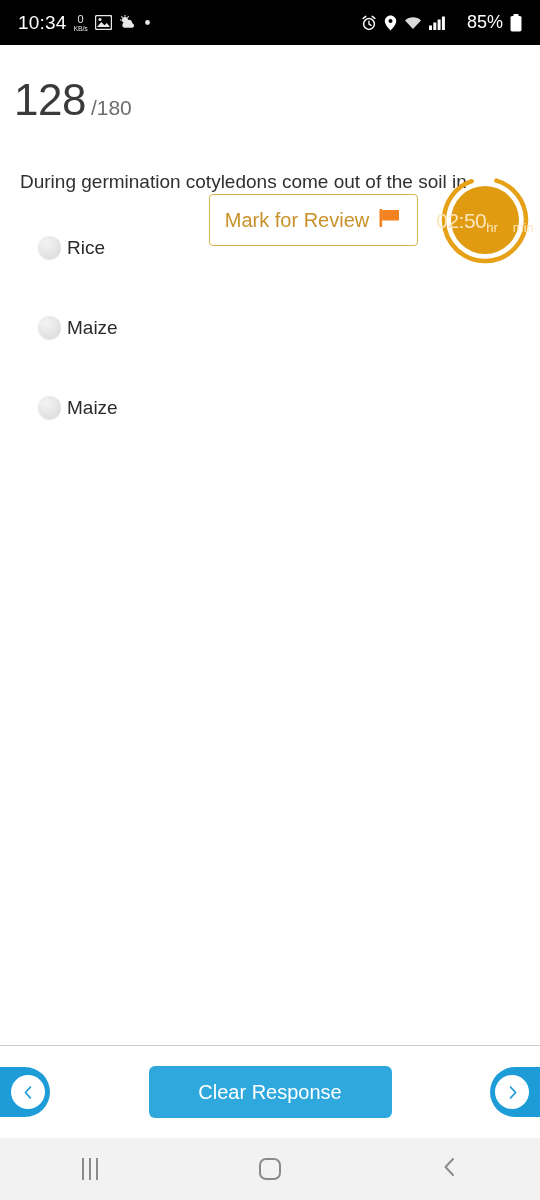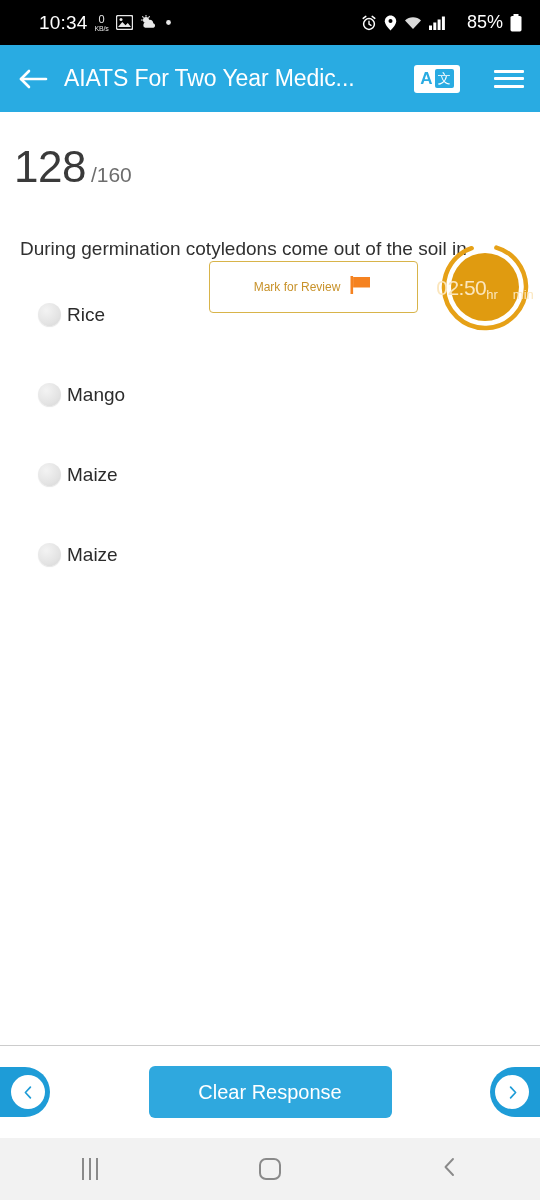--- a/index.html
+++ b/index.html
@@ -31,21 +31,20 @@
     align-items: center;
     justify-content: space-between;
     padding: 0 18px;
     box-sizing: border-box;
     flex: 0 0 auto;
   }
   .status-left {
     display: flex;
     align-items: center;
     gap: 7px;
-    margin-left: 21px;
   }
   .status-time {
     color: #ffffff;
     font-size: 19px;
     letter-spacing: 0.2px;
   }
   .netspeed {
     display: flex;
     flex-direction: column;
     align-items: center;
@@ -178,21 +177,21 @@
     background: #ffffff;
     display: flex;
     align-items: center;
     justify-content: center;
     gap: 9px;
     cursor: pointer;
     box-sizing: border-box;
   }
   .mark-label {
     color: #c8922a;
-    font-size: 12px;
+    font-size: 20px;
   }
   .timer {
     position: absolute;
     left: 441px;
     top: 131px;
     width: 88px;
     height: 88px;
   }
   .timer-txt {
     position: absolute;
@@ -416,43 +415,25 @@
       <span class="batt-pct">85%</span>
       <span>
         <svg class="sicon" width="12" height="18" viewBox="0 0 12 18">
           <rect x="3.5" y="0" width="5" height="2" fill="#ffffff"></rect>
           <rect x="0.5" y="2" width="11" height="15.4" rx="1.6" fill="#ffffff"></rect>
         </svg>
       </span>
     </div>
   </div>
 
-  <div class="app-header">
-    <div class="back-arrow">
-      <svg width="30" height="24" viewBox="0 0 30 24">
-        <path d="M28 12 H3" stroke="#ffffff" stroke-width="2.6" stroke-linecap="round"></path>
-        <path d="M11 4 L3 12 L11 20" stroke="#ffffff" stroke-width="2.6" fill="none" stroke-linecap="round" stroke-linejoin="round"></path>
-      </svg>
-    </div>
-    <div class="app-title">AIATS For Two Year Medic...</div>
-    <div class="translate-icon">
-      <span class="tr-a">A</span>
-      <span class="tr-box">文</span>
-    </div>
-    <div class="hamburger">
-      <span></span>
-      <span></span>
-      <span></span>
-    </div>
-  </div>
 
   <div class="meta-row">
     <div class="qcount">
       <span class="qcount-cur">128</span>
-      <span class="qcount-total">/160</span>
+      <span class="qcount-total">/180</span>
     </div>
 
     <div class="mark-btn">
       <span class="mark-label">Mark for Review</span>
       <span>
         <svg width="24" height="22" viewBox="0 0 24 22">
           <rect x="1.5" y="2" width="2.6" height="18" fill="#F58220"></rect>
           <path d="M4.1 3 H21 V13.5 H4.1 Z" fill="#F58220"></path>
         </svg>
       </span>
@@ -475,24 +456,20 @@
 
   <div class="q-body">
     <div class="q-text">During germination cotyledons come out of the soil in</div>
     <div class="options">
       <div class="option">
         <span class="radio"></span>
         <span class="option-label">Rice</span>
       </div>
       <div class="option">
         <span class="radio"></span>
-        <span class="option-label">Mango</span>
-      </div>
-      <div class="option">
-        <span class="radio"></span>
         <span class="option-label">Maize</span>
       </div>
       <div class="option">
         <span class="radio"></span>
         <span class="option-label">Maize</span>
       </div>
     </div>
   </div>
 
   <div class="action-bar">

